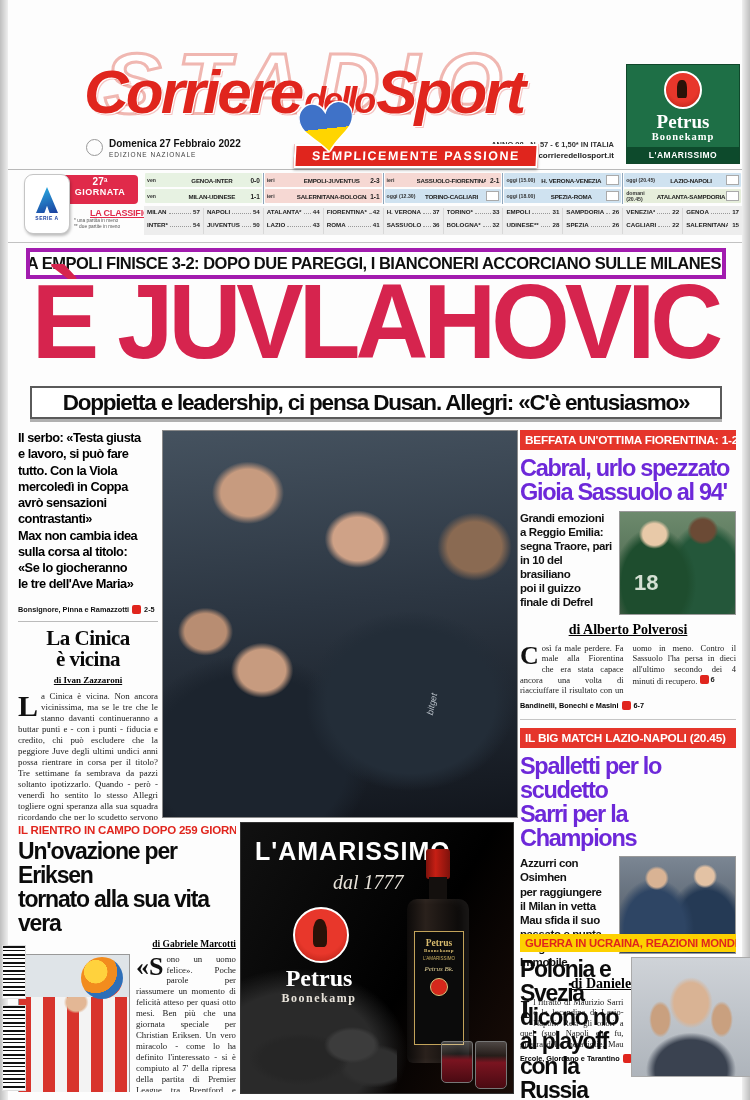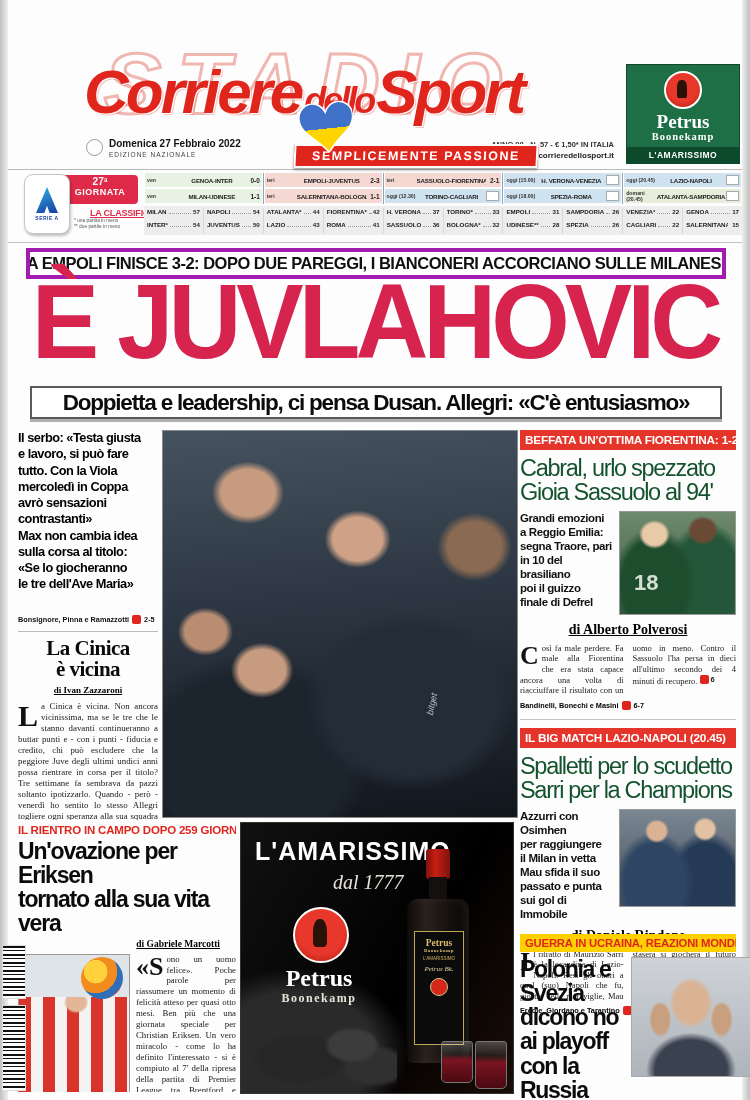--- a/index.html
+++ b/index.html
@@ -74,21 +74,21 @@
           letter-spacing:-.5px;white-space:nowrap;overflow:hidden;}
   .big-title{position:absolute;left:18px;width:714px;top:266px;text-align:center;font-size:101px;font-weight:bold;
              color:#d6244e;letter-spacing:-5px;line-height:1.06;transform:scaleY(1.05);transform-origin:top;white-space:nowrap;}
   .sub-title{position:absolute;left:30px;right:28px;top:386px;height:29px;background:#fff;border:2px solid #5a5a5a;
              box-shadow:0 3px 0 rgba(0,0,0,.3);display:flex;align-items:center;justify-content:center;
              font-size:22.5px;font-weight:bold;color:#0c0c0c;letter-spacing:-1.2px;white-space:nowrap;overflow:hidden;}
 
   
   .main-left{position:absolute;left:18px;top:430px;width:140px;height:390px;overflow:hidden;}
   .quote{font-size:12.8px;font-weight:bold;line-height:1.27;color:#000;letter-spacing:-.5px;white-space:pre-line;}
-  .authors{font-size:7.3px;font-weight:bold;color:#111;margin-top:22px;display:flex;align-items:center;gap:3px;}
+  .authors{font-size:7.3px;font-weight:bold;color:#111;margin-top:12px;display:flex;align-items:center;gap:3px;}
   .chip{display:inline-block;width:9px;height:9px;background:#e0251d;border-radius:2px;color:#fff;font-size:7px;
         line-height:9px;text-align:center;font-weight:bold;flex:none;}
   .divider{border-top:1px solid #bbb;margin:7px 0 6px;}
   .cinica-title{text-align:center;font-family:"Liberation Serif",serif;font-weight:bold;font-size:21px;line-height:1.02;
                 color:#0a0a0a;white-space:pre-line;letter-spacing:-.5px;}
   .cinica-by{text-align:center;font-family:"Liberation Serif",serif;font-size:9px;font-weight:bold;
              text-decoration:underline;margin:5px 0 6px;}
   .serif-body{font-family:"Liberation Serif",serif;font-size:8.9px;line-height:1.23;text-align:justify;color:#1a1a1a;}
   .dropcap{float:left;font-family:"Liberation Serif",serif;font-weight:bold;font-size:30px;line-height:.85;
            padding:2px 3px 0 0;color:#111;}
@@ -101,21 +101,21 @@
       radial-gradient(52px 46px at 28% 62%,#c79b7f 0 45%,transparent 60%),
       radial-gradient(46px 40px at 12% 52%,#b88d72 0 45%,transparent 60%),
       radial-gradient(60px 55px at 88% 30%,#8a6a52 0 45%,transparent 62%),
       radial-gradient(140px 120px at 70% 70%,#232d38 0 60%,transparent 75%),
       radial-gradient(160px 140px at 25% 85%,#1c242e 0 60%,transparent 75%),
       linear-gradient(175deg,#45525f 0%,#2c3642 45%,#12161d 100%);}
   .sponsor{position:absolute;right:74px;bottom:108px;color:#cfd6dd;font-size:9px;font-style:italic;transform:rotate(-78deg);opacity:.85;}
 
   .right-col{position:absolute;left:520px;top:430px;width:216px;height:500px;}
   .band{background:#e5352b;color:#fff;font-weight:bold;font-size:11.8px;letter-spacing:-.2px;padding:3px 5px;white-space:nowrap;overflow:hidden;}
-  .rc-title{font-size:23.5px;font-weight:normal;letter-spacing:-1.3px;line-height:1.02;color:#14532d;margin:7px 0 6px;white-space:pre-line;}
+  .rc-title{font-size:23.5px;font-weight:bold;letter-spacing:-1.3px;line-height:1.02;color:#6d28d9;margin:7px 0 6px;white-space:pre-line;}
   .rc-row{display:flex;gap:5px;}
   .rc-lead{width:94px;font-size:11.5px;font-weight:bold;line-height:1.22;letter-spacing:-.4px;color:#111;white-space:pre-line;flex:none;}
   .rc-photo{flex:1;border:1px solid #999;position:relative;overflow:hidden;}
   .ph-fio{height:102px;background:
       radial-gradient(26px 24px at 30% 22%,#e8c9a8 0 45%,transparent 60%),
       radial-gradient(26px 24px at 72% 18%,#6b4a35 0 45%,transparent 60%),
       radial-gradient(60px 80px at 30% 70%,#1e4d2e 0 55%,transparent 70%),
       radial-gradient(60px 80px at 75% 65%,#24573a 0 55%,transparent 70%),
       linear-gradient(180deg,#6d8a6d,#3f5a43);}
   .ph-num{position:absolute;left:14px;bottom:18px;color:#e9f0e6;font-size:22px;font-weight:bold;opacity:.9;}
@@ -128,21 +128,21 @@
   .rc-by{text-align:center;font-family:"Liberation Serif",serif;font-size:14px;font-weight:bold;text-decoration:underline;margin:7px 0 5px;}
   .rc-body{column-count:2;column-gap:9px;font-family:"Liberation Serif",serif;font-size:8.5px;line-height:1.24;text-align:justify;color:#1a1a1a;}
   .rc-body .dropcap{font-size:26px;}
   .rc-authors{font-size:7.3px;font-weight:bold;margin-top:5px;display:flex;align-items:center;gap:3px;}
   .rc-div{border-top:1px solid #c5c5c5;margin:9px 0 8px;}
 
   
   .bottom-left{position:absolute;left:18px;top:824px;width:218px;height:268px;overflow:hidden;}
   .bl-kicker{color:#e0251d;font-weight:bold;font-size:11.5px;letter-spacing:-.2px;white-space:nowrap;}
   .bl-title{font-size:23px;font-weight:bold;letter-spacing:-1.2px;line-height:1.04;color:#0b0b0b;margin:4px 0 3px;white-space:pre-line;}
-  .bl-by{text-align:right;font-family:"Liberation Serif",serif;font-size:9.5px;font-weight:bold;text-decoration:underline;margin:2px 16px 5px;}
+  .bl-by{text-align:right;font-family:"Liberation Serif",serif;font-size:9.5px;font-weight:bold;text-decoration:underline;margin:2px 0 5px;}
   .bl-row{display:flex;gap:6px;}
   .ph-eriksen{width:110px;height:182px;flex:none;border:1px solid #999;position:relative;overflow:hidden;
       background:
         radial-gradient(20px 18px at 52% 26%,#e3b795 0 48%,transparent 62%),
         repeating-linear-gradient(90deg,#d8342c 0 12px,#f3f3f3 12px 24px);}
   .ph-eriksen::before{content:"";position:absolute;left:0;top:0;right:0;height:42px;background:#dfe4e8;}
   .ph-eriksen::after{content:"";position:absolute;right:6px;top:2px;width:42px;height:42px;border-radius:50%;
       background:radial-gradient(circle at 35% 35%,#ffd23d 0 30%,#f28c1e 31% 55%,#2e6fb8 56% 75%,#d8342c 76% 100%);}
   .bl-body{flex:1;font-family:"Liberation Serif",serif;font-size:8.8px;line-height:1.24;text-align:justify;color:#1a1a1a;}
 

